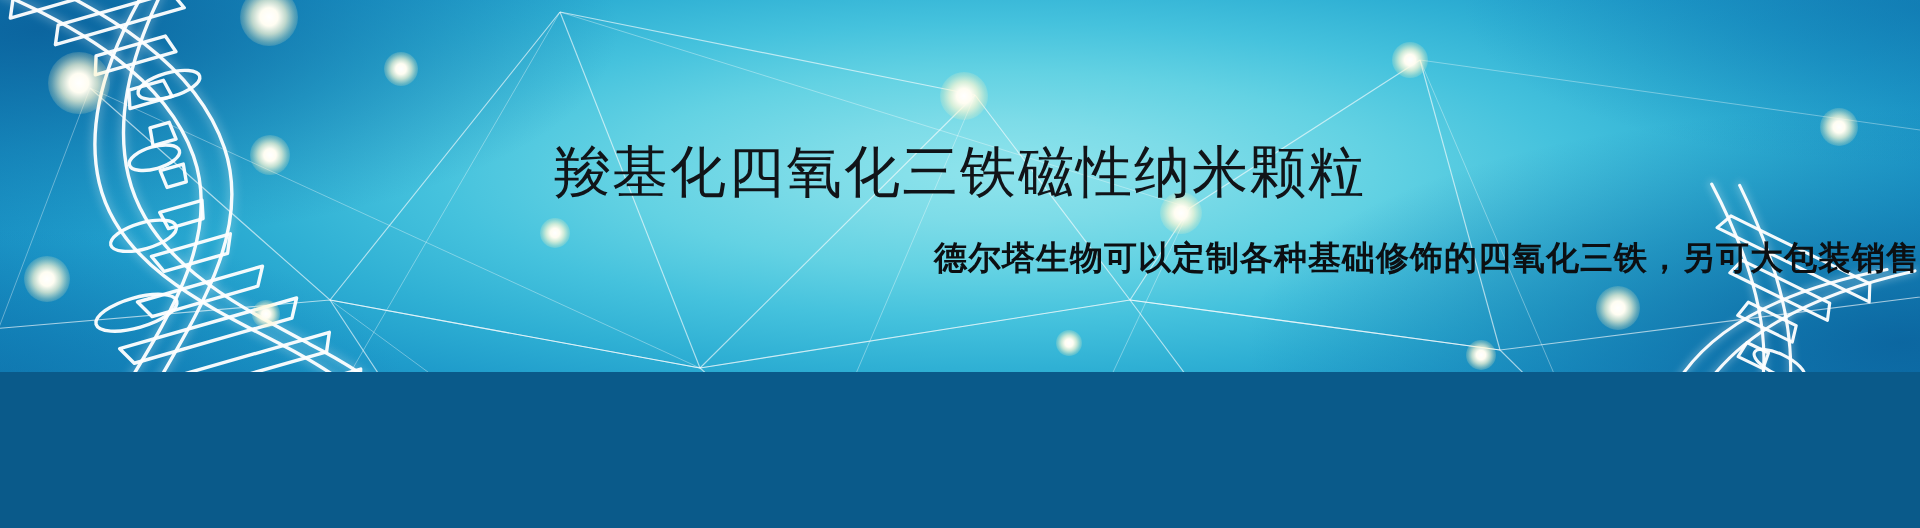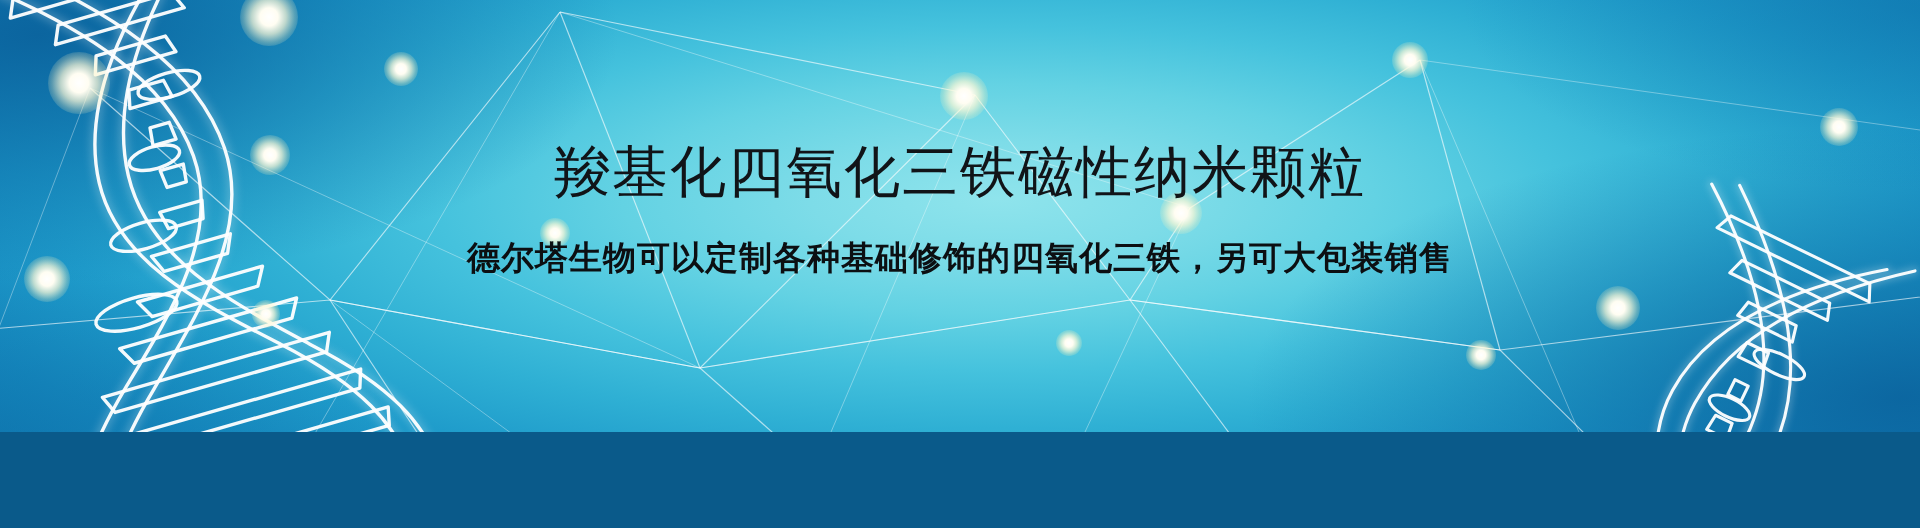--- a/index.html
+++ b/index.html
@@ -3,21 +3,21 @@
 <meta charset="utf-8">
 <style>
   html, body {
     margin: 0;
     padding: 0;
     background: #0a5a8a;
   }
   #banner {
     position: relative;
     width: 1920px;
-    height: 432px;
+    height: 372px;
     overflow: hidden;
     font-family: Liberation Sans, sans-serif;
   }
 
   
   .bg-base {
     position: absolute;
     inset: 0;
     background: #1b8fc4;
   }
@@ -100,21 +100,21 @@
     letter-spacing: 2px;
     color: #111418;
     font-weight: 400;
     white-space: nowrap;
   }
   .subtitle {
     position: absolute;
     top: 238px;
     left: 0;
     width: 1920px;
-    text-align: center;
+    text-align: right;
     font-size: 33px;
     line-height: 40px;
     letter-spacing: 1px;
     color: #0c0f12;
     font-weight: 700;
     white-space: nowrap;
   }
 
   
   .node {

